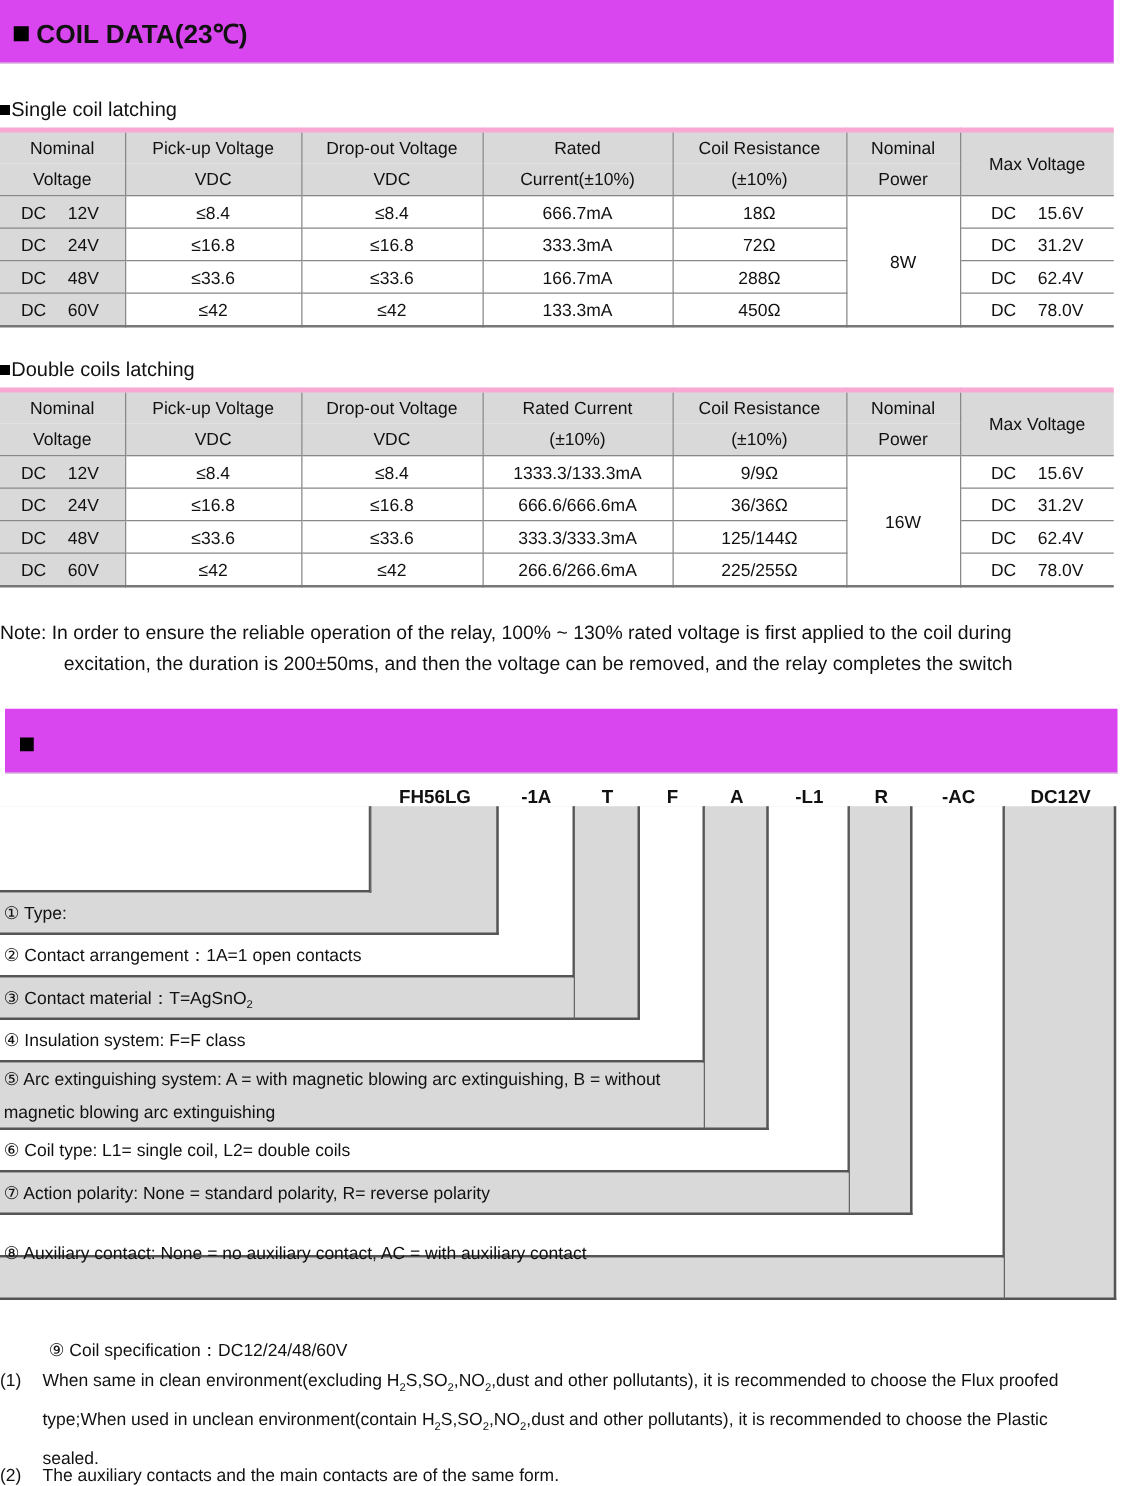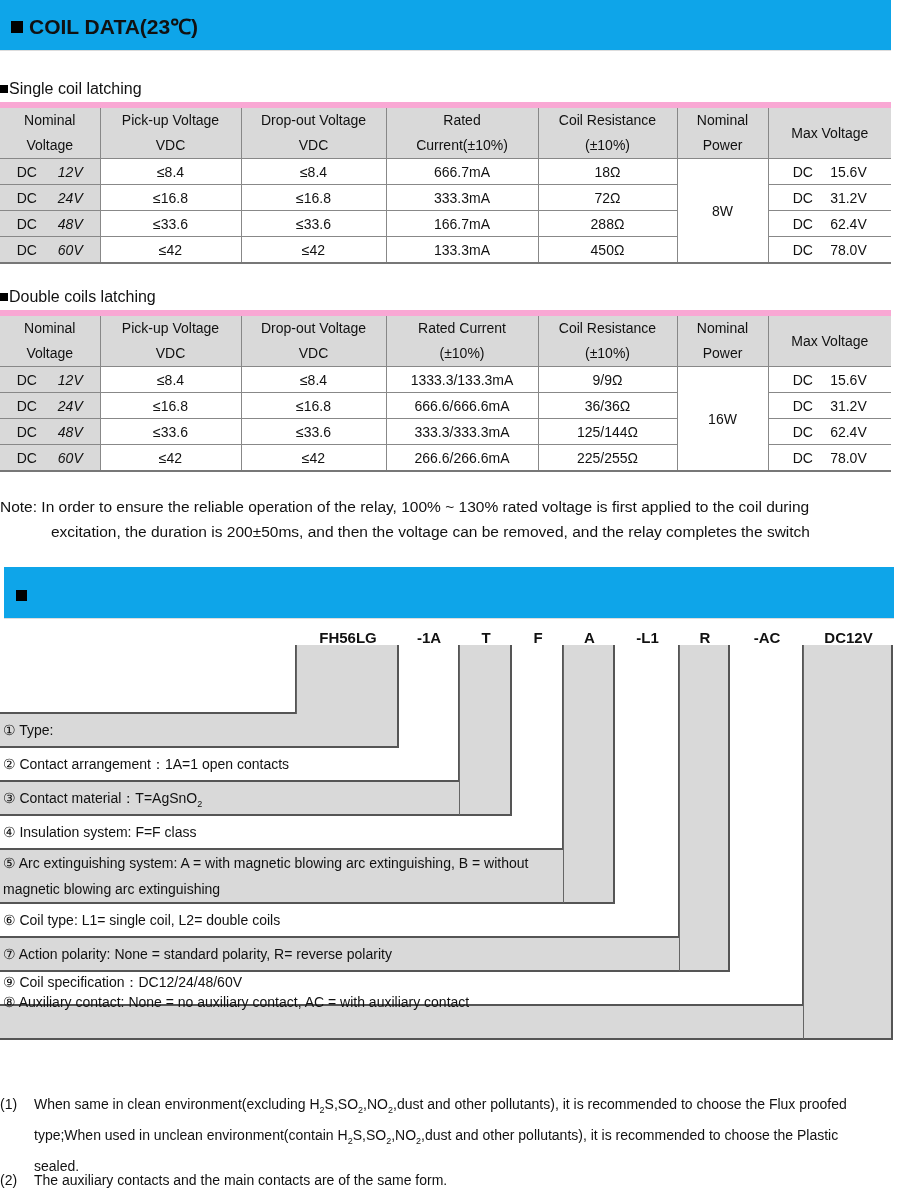--- a/index.html
+++ b/index.html
@@ -1,42 +1,42 @@
 <!DOCTYPE html>
 <html><head>
 <meta charset="utf-8">
 <style>
   html, body { margin:0; padding:0; background:#fff; }
   body { width:900px; height:1189px; position:relative; overflow:hidden;
          font-family:"Liberation Sans", sans-serif; color:#111; }
-  .banner { position:absolute; left:0; width:891px; background:#0ea5e9;
+  .banner { position:absolute; left:0; width:891px; background:#d946ef;
             border-bottom:1px solid #ddd; }
   .banner .sq { display:inline-block; width:12px; height:12px; background:#000; vertical-align:middle; }
   .banner-title { font-weight:bold; color:#111; }
   #b1 { top:0; height:50px; }
   #b1 .sq { position:absolute; left:11px; top:21px; }
   #b1 .banner-title { position:absolute; left:29px; top:12px; font-size:21px; }
   #b2 { top:567px; height:51px; left:4px; width:890px; }
   #b2 .sq { position:absolute; left:12px; top:23px; width:11px; height:11px; }
   #b2 .banner-title { position:absolute; left:47px; top:16px; font-size:18px; }
 
   .subhead { position:absolute; left:0; font-size:16px; }
   .subhead .sm { display:inline-block; width:8px; height:8px; background:#000; margin-right:1px; vertical-align:1px; }
   table.coil { position:absolute; left:0; width:891px; border-collapse:collapse; font-size:14px; }
   table.coil td, table.coil th { border:1px solid #888; text-align:center; padding:0; font-weight:normal; }
   table.coil tr.h th { background:#d9d9d9; height:25px; line-height:25px; }
   table.coil tr.hr1 th { border-bottom:none; }
   table.coil tr.hr2 th { border-top:none;margin-left:16px; }
   table.coil td { height:25px; }
   table.coil td.nv { background:#d9d9d9; }
-  table.coil { border-top:6px solid #f9a8d4; border-bottom:2px solid #777; }
+  table.coil { border-top:4px solid #f9a8d4; border-bottom:2px solid #777; }
   table.coil tr > *:first-child { border-left:none; }
   table.coil tr > *:last-child { border-right:none; }
   .nv span.a { display:inline-block; width:34px; text-align:left; }
-  .nv span.b { display:inline-block; width:32px; text-align:right;font-style:italic; }
+  .nv span.b { display:inline-block; width:32px; text-align:center; }
   .mv span.a { display:inline-block; width:34px; text-align:left; }
   .mv span.b { display:inline-block; width:40px; text-align:right; }
 
   .note { position:absolute; left:0; top:494px; font-size:15.5px; line-height:25px; width:905px; }
   .note .l2 { padding-left:51px; }
 
   .ob { position:absolute; box-sizing:border-box; border-right:2px solid #555; border-bottom:2px solid #555; }
   .ob.g { background:#d9d9d9; }
   .ob.w { background:#fff; }
   .code { position:absolute; top:629px; font-size:15px; font-weight:bold; text-align:center; }
@@ -228,21 +228,21 @@
 
   <div class="oi" style="top:722px;">① Type:</div>
   <div class="oi" style="top:756px;">② Contact arrangement：1A=1 open contacts</div>
   <div class="oi" style="top:790px;"><span>③ Contact material：T=AgSnO</span><sub>2</sub></div>
   <div class="oi" style="top:824px;">④ Insulation system: F=F class</div>
   <div class="oi" style="top:855px;">⑤ Arc extinguishing system: A = with magnetic blowing arc extinguishing, B = without</div>
   <div class="oi" style="top:881px;">magnetic blowing arc extinguishing</div>
   <div class="oi" style="top:912px;">⑥ Coil type: L1= single coil, L2= double coils</div>
   <div class="oi" style="top:946px;">⑦ Action polarity: None = standard polarity, R= reverse polarity</div>
   <div class="oi" style="top:980px;margin-top:14px;">⑧ Auxiliary contact: None = no auxiliary contact, AC = with auxiliary contact</div>
-  <div class="oi" style="top:974px;">⑨ Coil specification：DC12/24/48/60V</div>
+  <div class="oi" style="top:1072px;margin-left:36px;">⑨ Coil specification：DC12/24/48/60V</div>
 </div>
 
 <div class="fn" style="left:0; top:1092px;">(1)</div>
 <div class="fn" style="left:34px; top:1092px; width:866px;">
   <div><span>When same in clean environment(excluding H</span><sub>2</sub><span>S,SO</span><sub>2</sub><span>,NO</span><sub>2</sub><span>,dust and other pollutants), it is recommended to choose the Flux proofed</span></div>
   <div><span>type;When used in unclean environment(contain H</span><sub>2</sub><span>S,SO</span><sub>2</sub><span>,NO</span><sub>2</sub><span>,dust and other pollutants), it is recommended to choose the Plastic</span></div>
   <div>sealed.</div>
 </div>
 <div class="fn" style="left:0; top:1168px;">(2)</div>
 <div class="fn" style="left:34px; top:1168px;">The auxiliary contacts and the main contacts are of the same form.</div>

